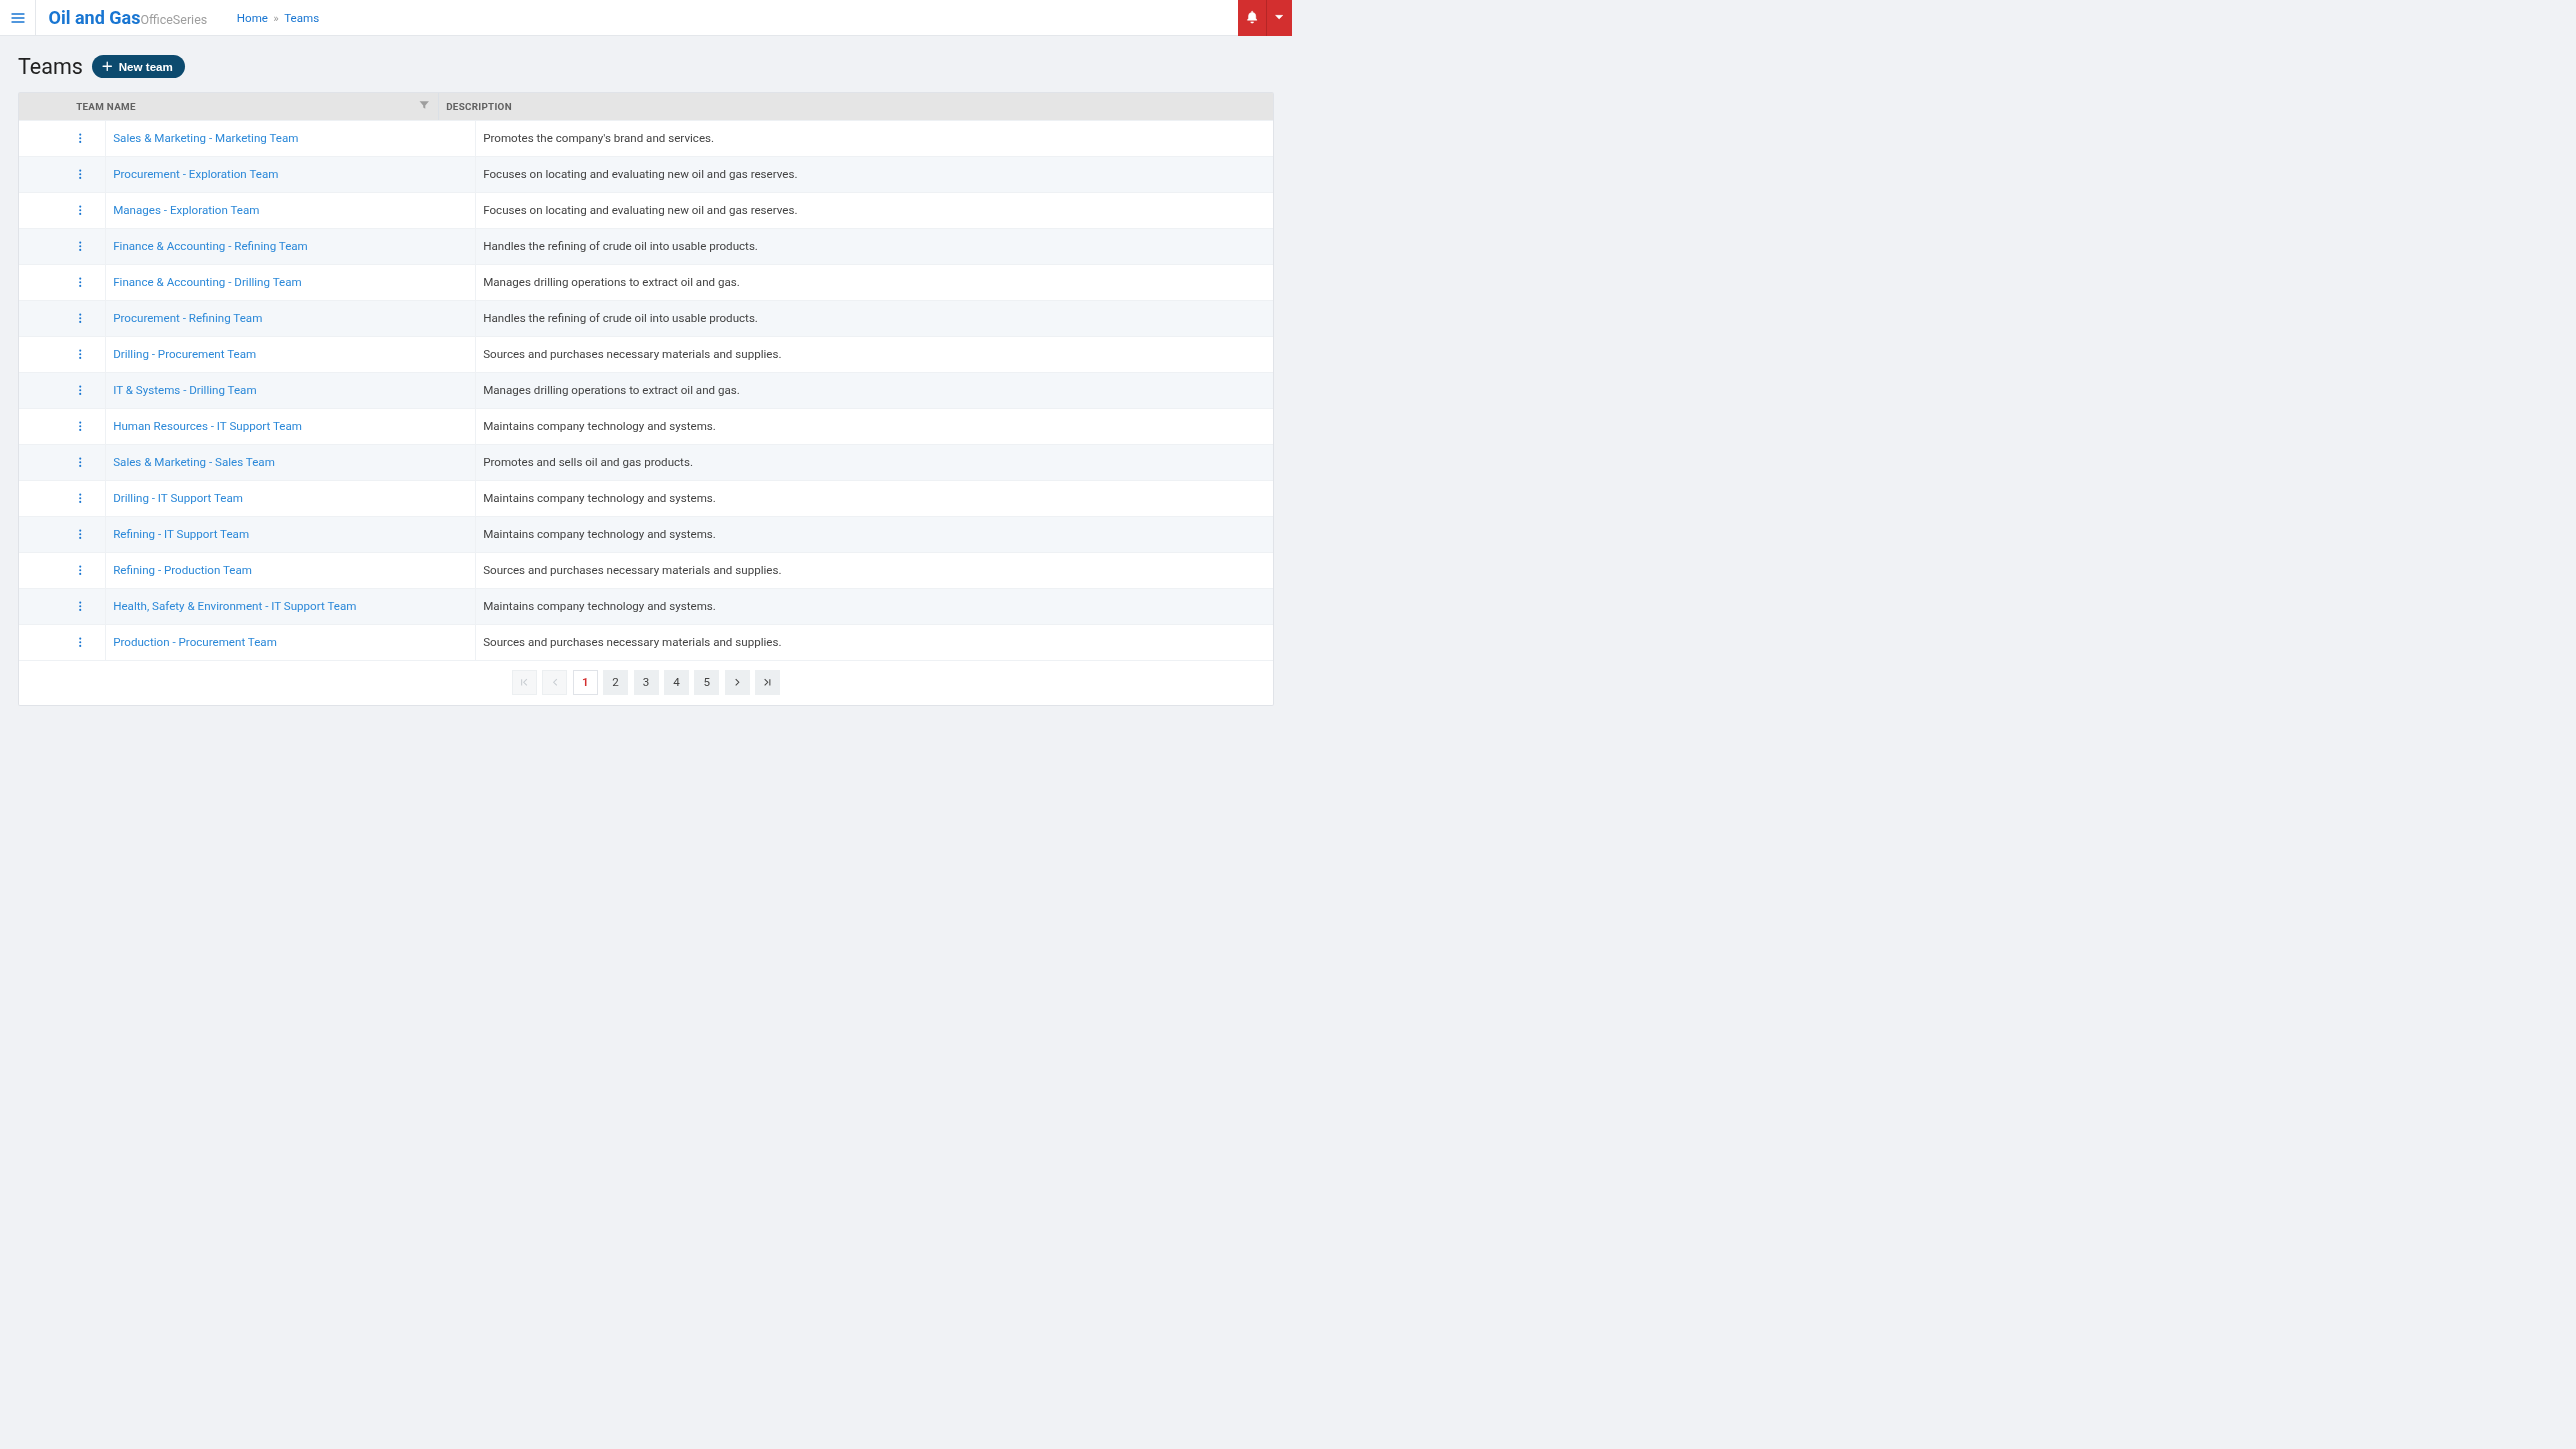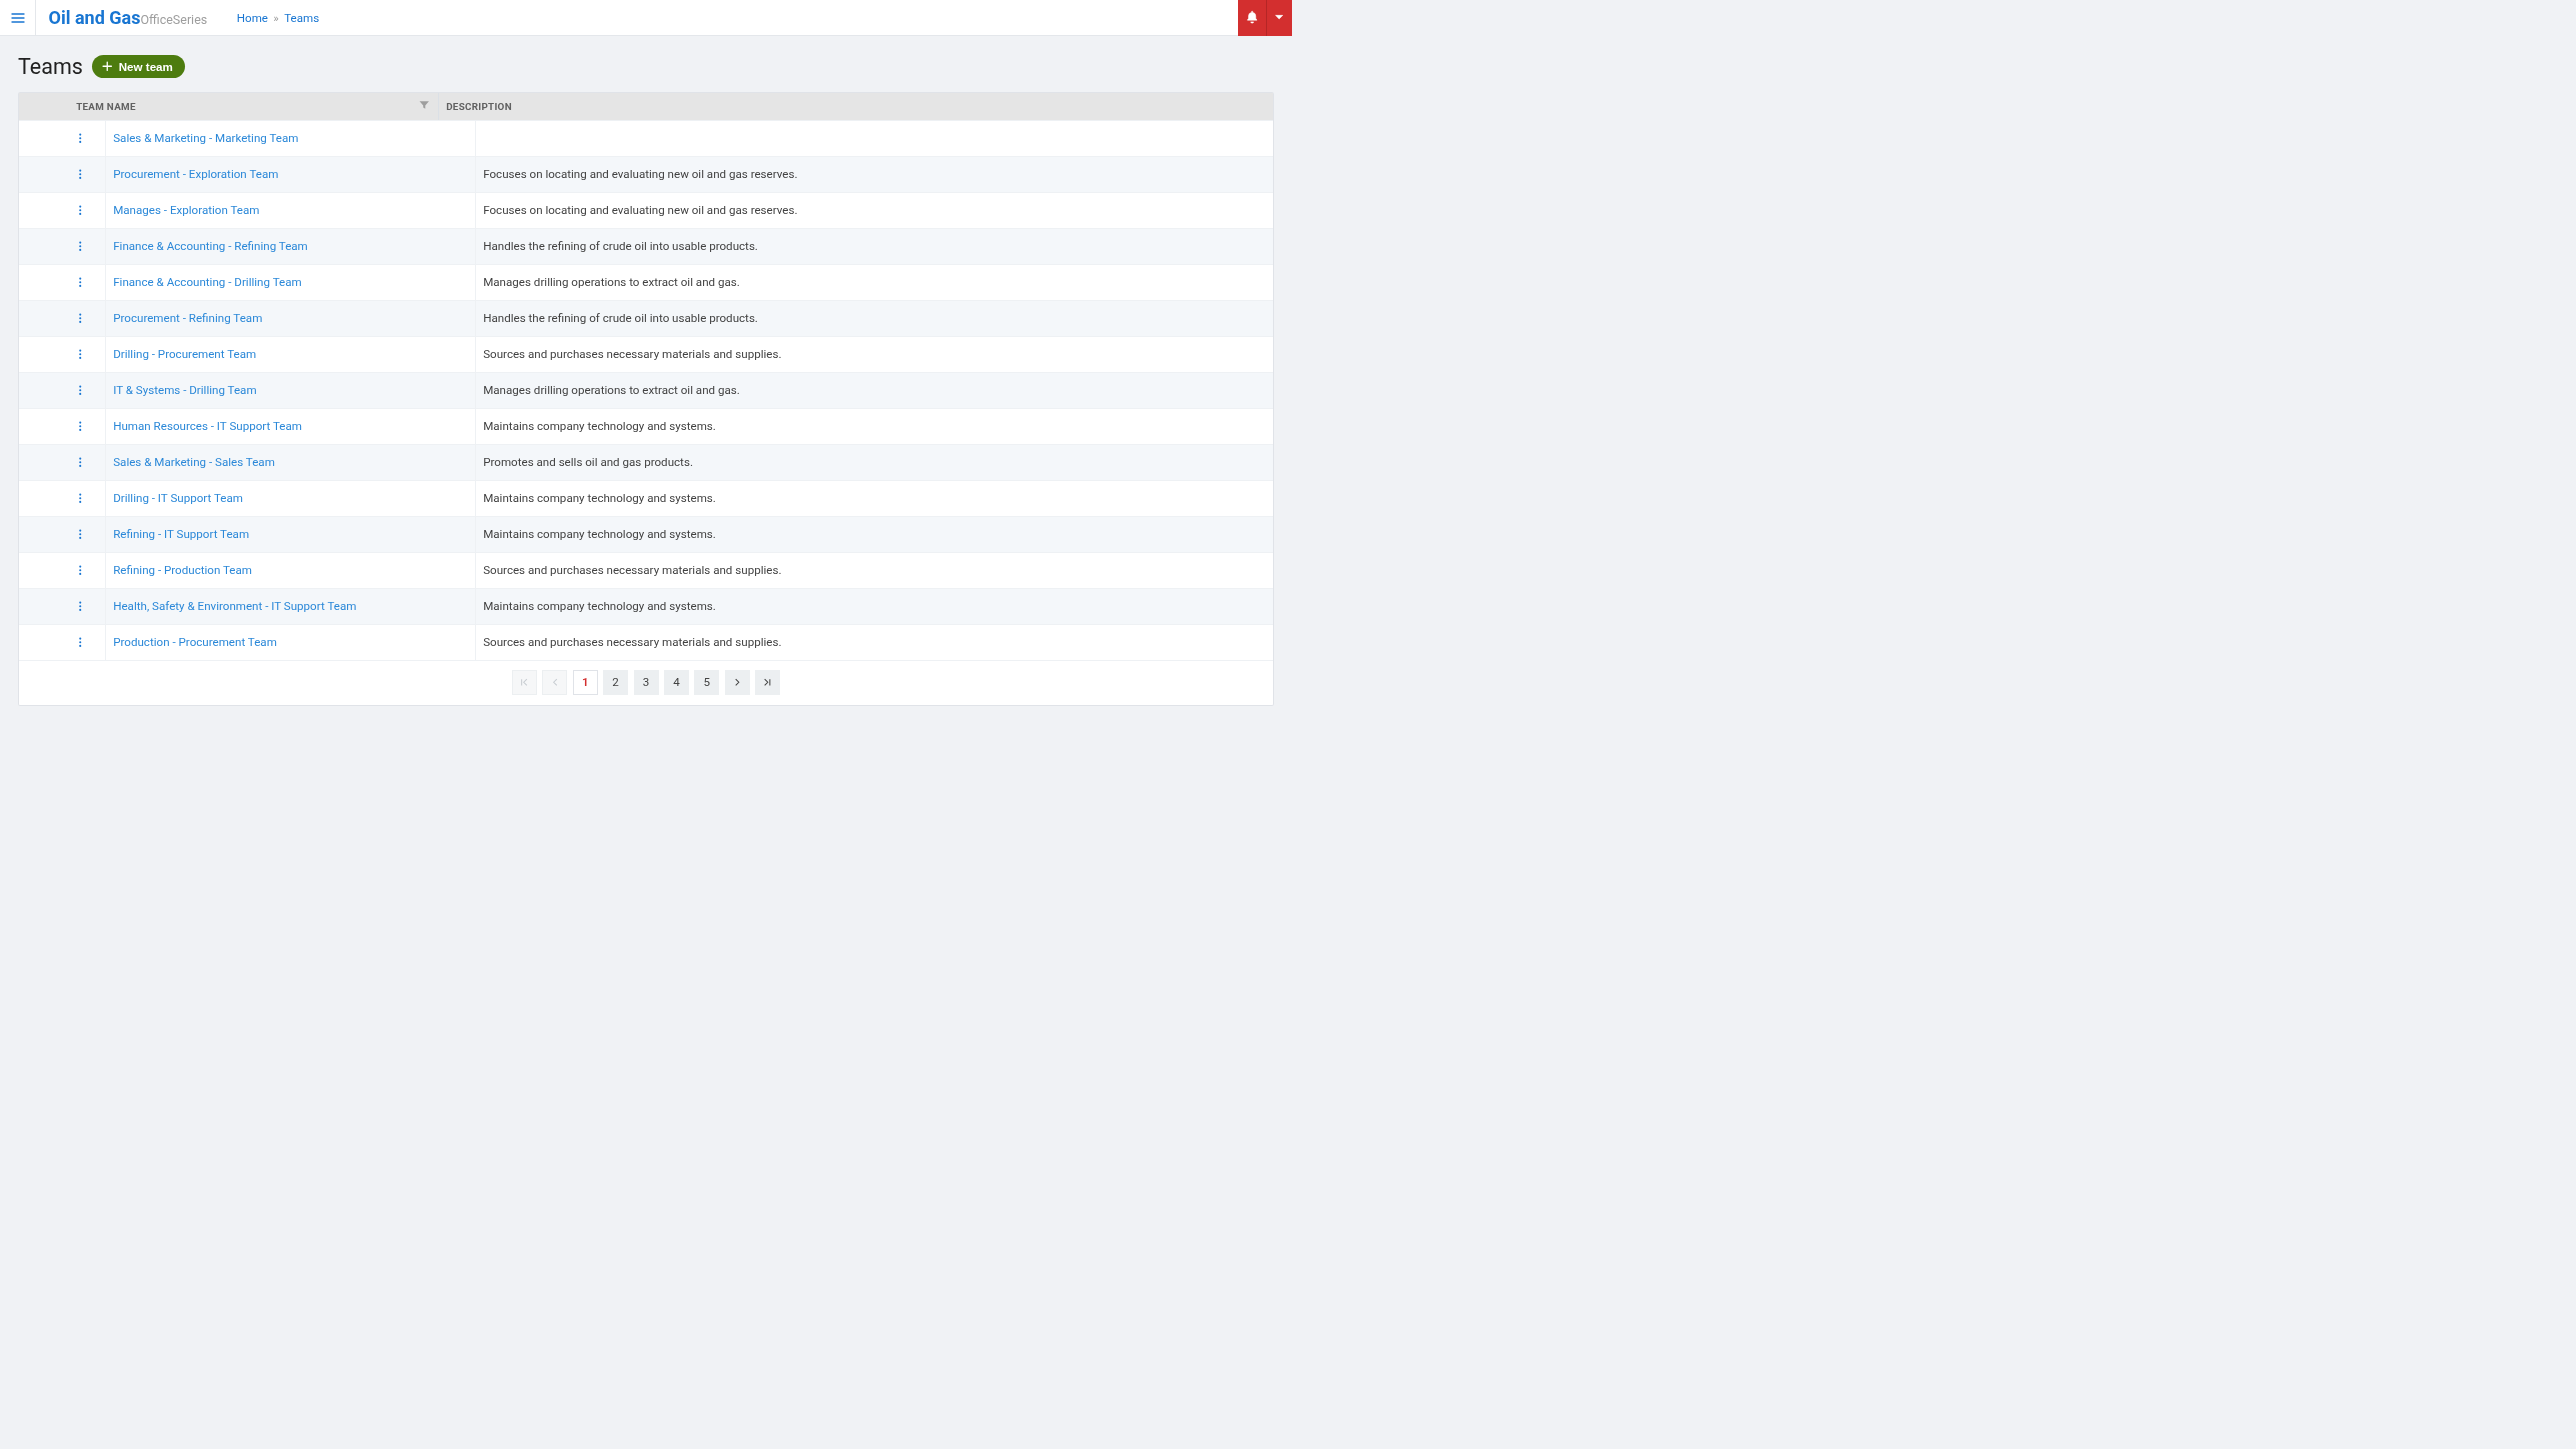--- a/index.html
+++ b/index.html
@@ -44,21 +44,21 @@
   }
   .btn-bell   { width:29px; border-right:0.9px solid #b52626;}
   .btn-caret  { width:25px; }
   .btn-red svg { width:14.3px; height:14.3px; fill:#fff; stroke:#fff; }
 
   
   .page { padding: 18px; }
   .page-header { display:flex; align-items:center; gap:9px; margin-bottom:12.5px;}
   .page-title { font-size:21.5px; font-weight:400; color:#212121; }
   .btn-new {
-    background:#4d7c0f; color:#fff; border:none; border-radius:14.3px;
+    background:#0c4a6e; color:#fff; border:none; border-radius:14.3px;
     padding: 5.4px 12.5px 5.4px 9px; font-size:11.6px; font-weight:600;
     display:inline-flex; align-items:center; gap:5.4px; cursor:pointer;
   }
   .btn-new svg { width:12.5px; height:12.5px; stroke:#fff; }
 
   
   .grid { background:#fff; border:0.9px solid #e0e3e8; border-radius:1.8px; }
   .grid-head { display:flex; background:#e5e5e5; height:27px; font-size:9.8px; font-weight:700; color:#616161; letter-spacing:0.3px;}
   .col-actions { width:50px; border-right:0.9px solid transparent;}
   .col-name    { width:370px; padding:0 7.2px; display:flex; align-items:center; position:relative; border-right:0.9px solid #dbe0e6;}
@@ -156,20 +156,21 @@
               <svg viewBox="0 0 24 24">
                 <circle cx="12" cy="5" r="2"></circle>
                 <circle cx="12" cy="12" r="2"></circle>
                 <circle cx="12" cy="19" r="2"></circle>
               </svg>
             </span>
           </div>
           <div class="cell-name">
             <a>Sales &amp; Marketing - Marketing Team</a>
           </div>
+          <div class="cell-desc">Promotes the company's brand and services.</div>
         </div>
         <div class="row">
           <div class="cell-actions">
             <span class="kebab">
               <svg viewBox="0 0 24 24">
                 <circle cx="12" cy="5" r="2"></circle>
                 <circle cx="12" cy="12" r="2"></circle>
                 <circle cx="12" cy="19" r="2"></circle>
               </svg>
             </span>

